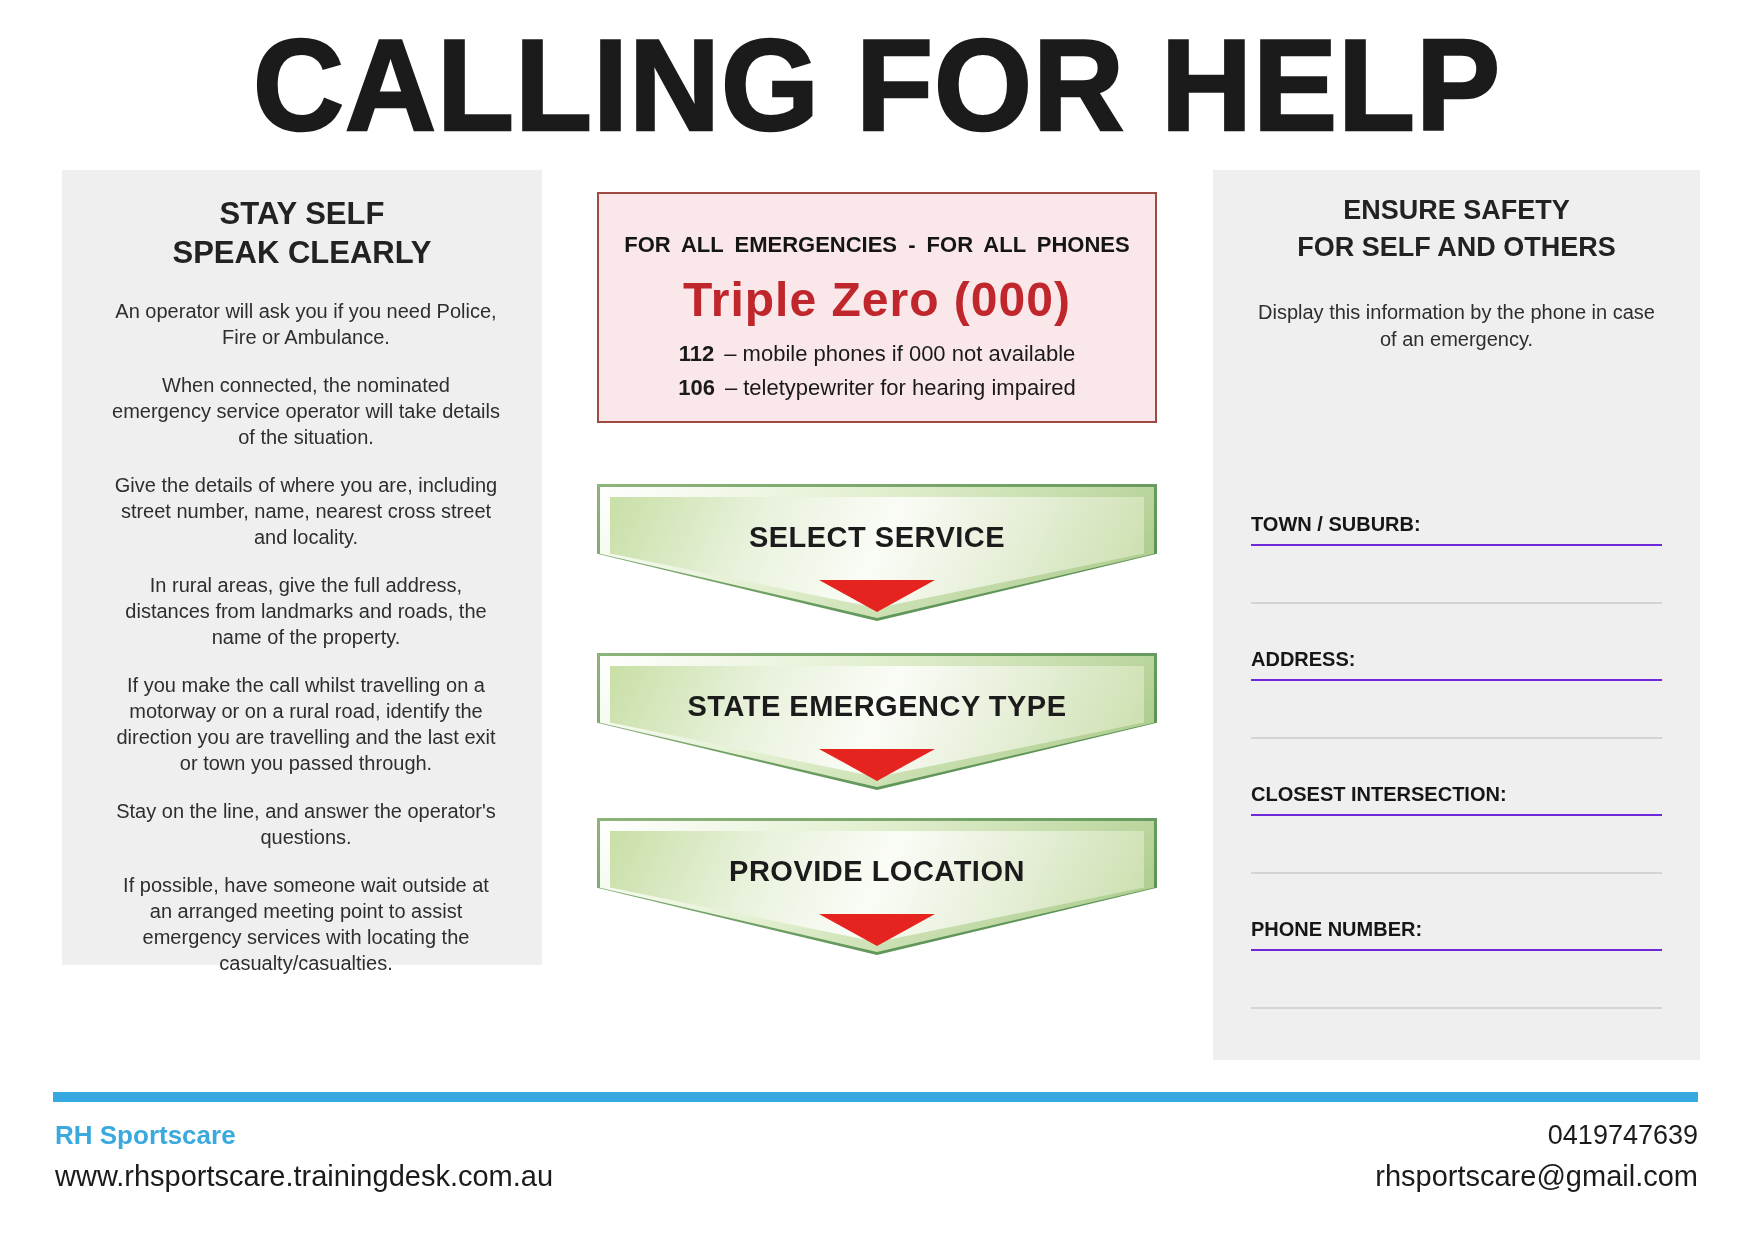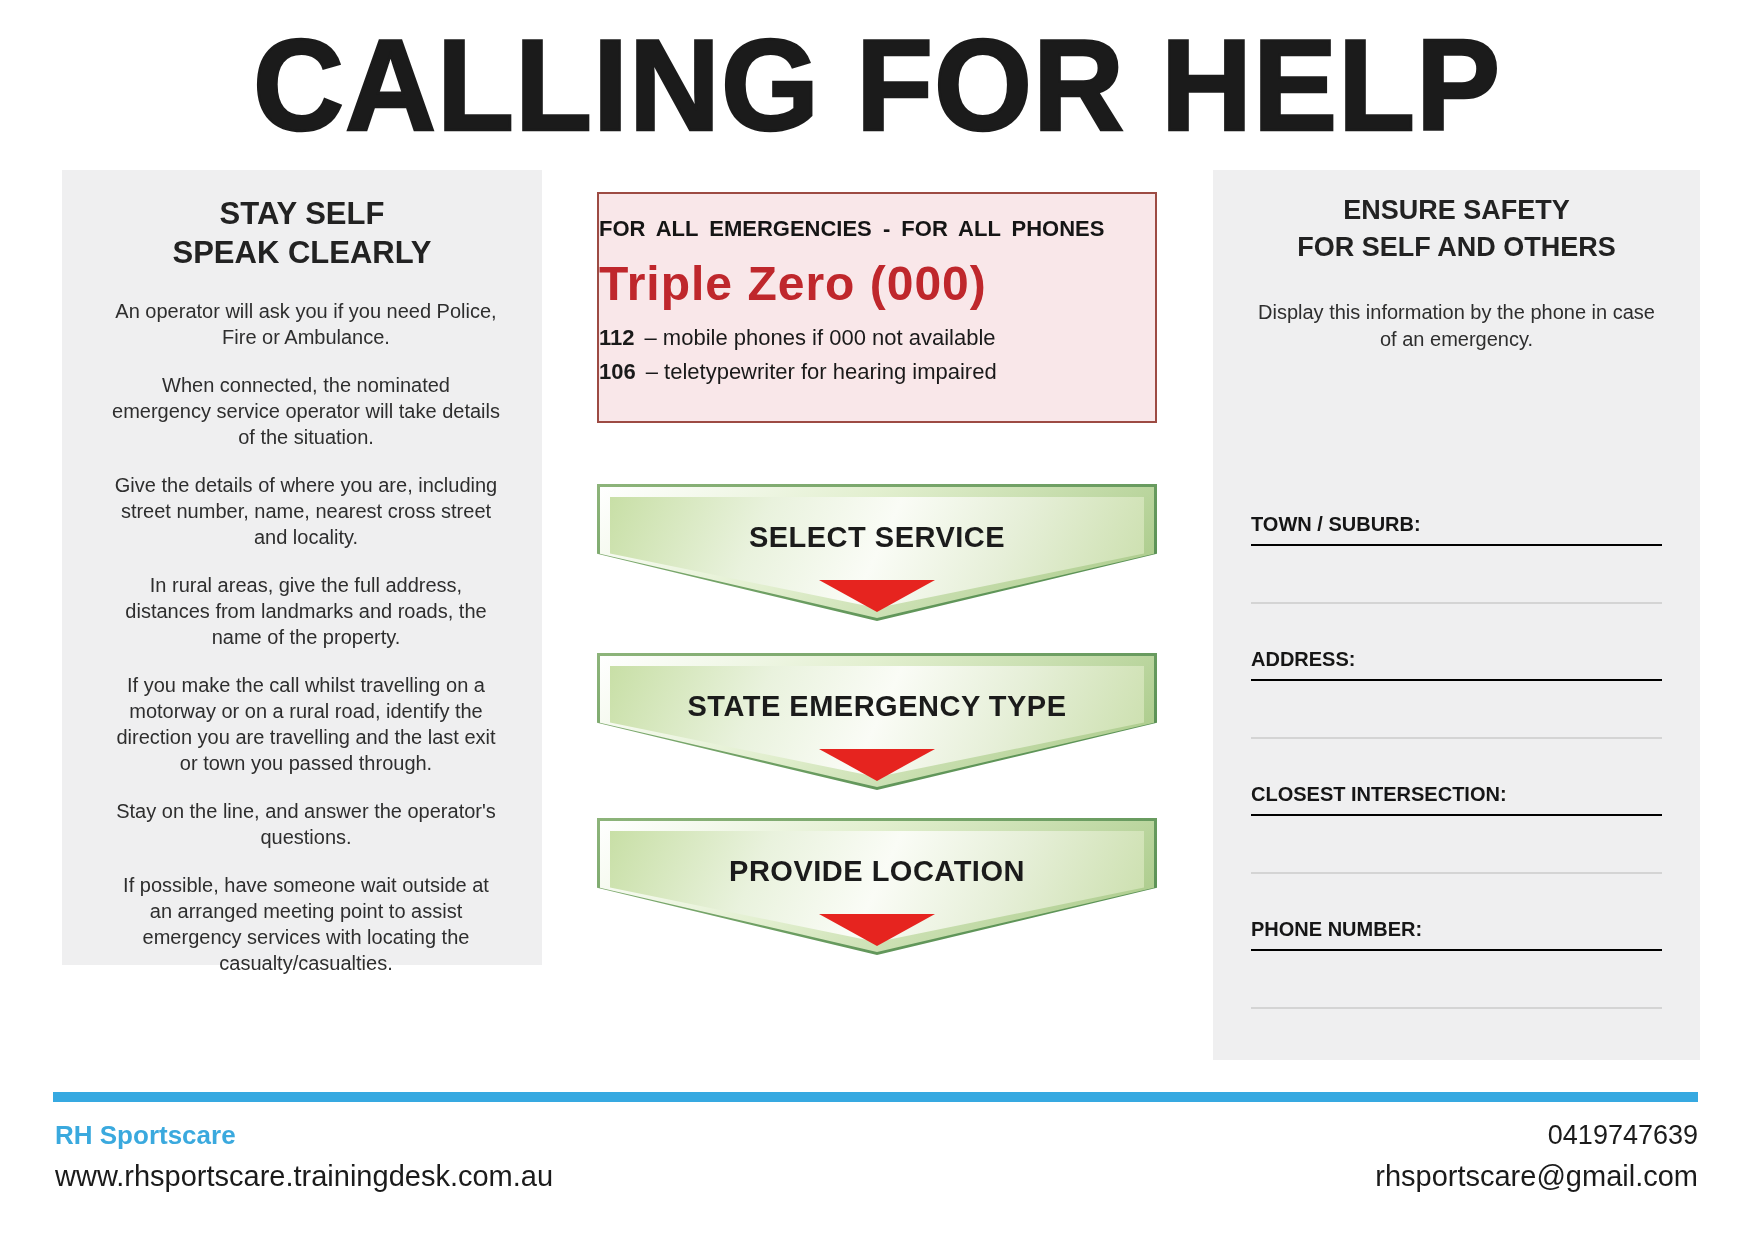--- a/index.html
+++ b/index.html
@@ -25,22 +25,22 @@
   .middle-col  { position:absolute; left:597px; top:170px; width:560px; }
 
   
   .lp-heading { text-align:center; font-size:31px; font-weight:bold; line-height:39px; color:#222; }
   .lp-para { text-align:center; font-size:20px; line-height:26px; color:#2e2e2e; margin:22px 0 0 8px; }
   .lp-para:first-of-type { margin-top:26px; }
 
   
   .emergency-box {
     margin-top:22px; height:231px; box-sizing:border-box;
-    background:#f9e7e9; border:2px solid #9d4b43; 
-    padding-top:22px;
+    background:#f9e7e9; border:2px solid #9d4b43; text-align:center;
+    padding-top:38px;
   }
   .eb-header { font-size:22px; font-weight:bold; color:#151515; word-spacing:5px; }
   .eb-main   { font-size:48px; font-weight:bold; color:#bf272c; margin-top:14px; letter-spacing:1px; }
   .eb-alt    { margin-top:14px; font-size:22px; color:#1a1a1a; }
   .eb-alt .num { font-weight:bold; margin-right:10px; }
   .eb-alt + .eb-alt { margin-top:8px; }
 
   
   .banner { position:relative; width:560px; }
   .banner.pent  { height:137px; }
@@ -69,21 +69,21 @@
   .banner-3 { margin-top:28px; }
   .banner-4 { margin-top:29px; }
 
   
   .rp-heading { text-align:center; font-size:27px; font-weight:bold; line-height:37px; color:#222; }
   .rp-instruction { margin-top:33px; text-align:center; font-size:20px; line-height:27px; color:#2e2e2e; padding:0 6px; }
   .rp-fields { margin-top:160px; }
   .field + .field { margin-top:44px; }
   .field-label {
     font-size:20px; font-weight:bold; color:#161616;
-    padding-bottom:8px; border-bottom:2px solid #000000;
+    padding-bottom:8px; border-bottom:2px solid #6d28d9;
   }
   .write-line { height:56px; border-bottom:2px solid #d4d4d4; }
 
   
   .footer-divider {
     position:absolute; left:53px; top:1092px; width:1645px; height:10px;
     background:#36a9e1;
   }
   .footer-row {
     position:absolute; left:55px; top:1116px; width:1643px;

